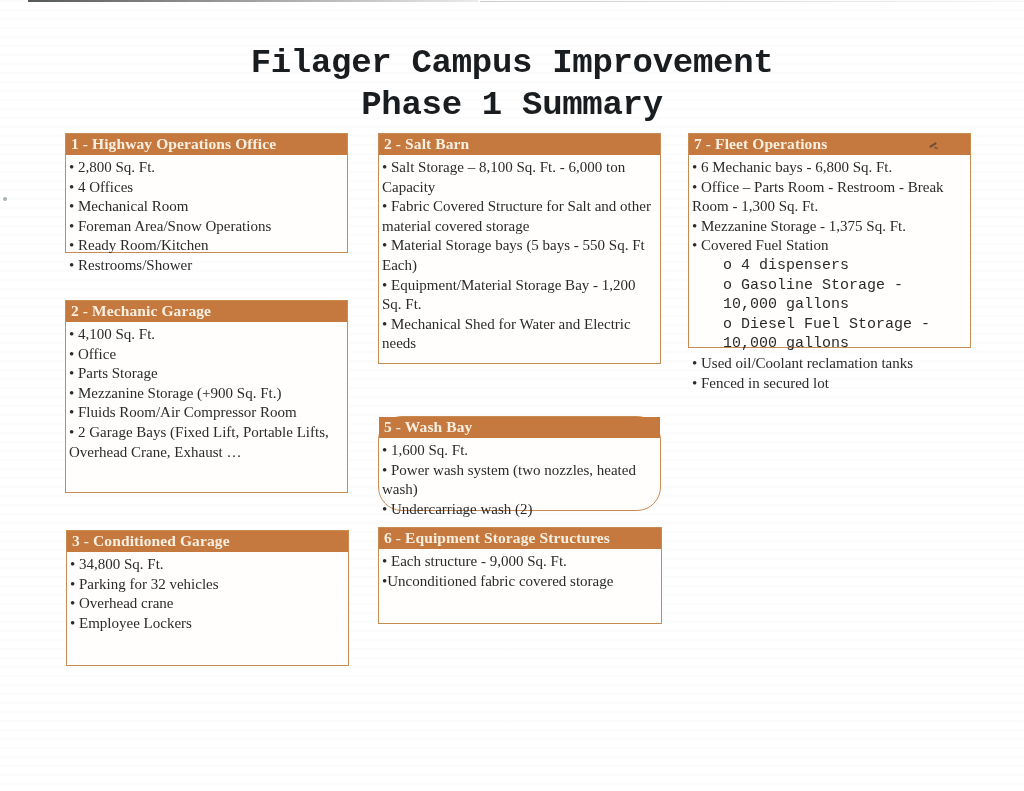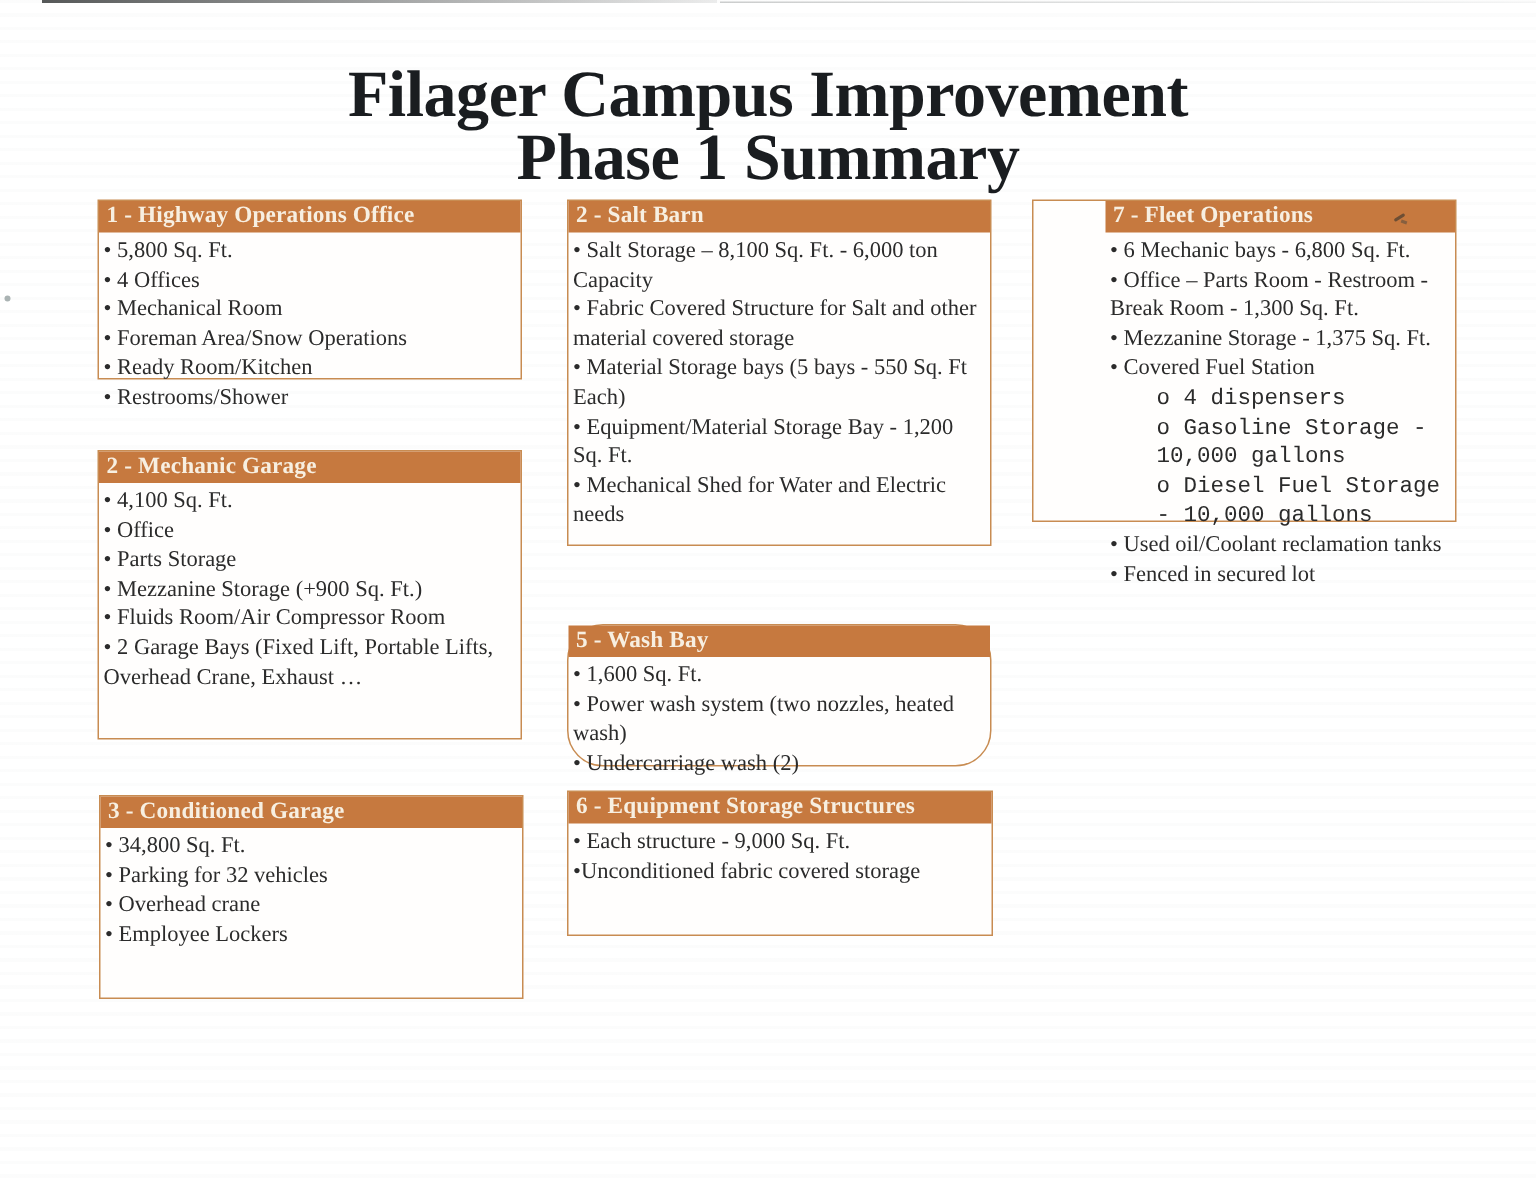--- a/index.html
+++ b/index.html
@@ -36,23 +36,23 @@
     opacity: 0.85;
   }
   .pen-mark2 {
     position: absolute; left: 934px; top: 147px; width: 4px; height: 2px;
     background: #6b5440; transform: rotate(20deg); opacity: 0.7;
   }
 
   .title {
     position: absolute; top: 42px; left: 0; width: 100%;
     text-align: center;
-    font-family: Liberation Serif, serif;
+    font-family: Liberation Mono, monospace;
     font-weight: bold;
-    font-size: 44px; line-height: 42px;
+    font-size: 34px; line-height: 42px;
     letter-spacing: -0.3px;
     color: var(--title-text, #1a1d20);
   }
 
   .box {
     position: absolute;
     box-sizing: border-box;
     border: 1px solid var(--box-border, #c88c52);
     background: #fffefd;
   }
@@ -73,40 +73,40 @@
   }
   .item { }
   .item.sub { padding-left: 31px; font-family: Liberation Mono, monospace; }
 
   .pos-1 { left: 65px;  top: 133px; width: 283px; height: 120px; }
   .pos-2 { left: 65px;  top: 300px; width: 283px; height: 193px; }
   .pos-3 { left: 66px;  top: 530px; width: 283px; height: 136px; }
   .pos-4 { left: 378px; top: 133px; width: 283px; height: 231px; }
   .pos-5 { left: 378px; top: 416px; width: 283px; height: 95px; border-radius: 24px;  }
   .pos-6 { left: 378px; top: 527px; width: 284px; height: 97px;  }
-  .pos-7 { left: 688px; top: 133px; width: 283px; height: 215px; padding-left: 48px; }
+  .pos-7 { left: 688px; top: 133px; width: 283px; height: 215px; }
 </style>
 </head>
 <body>
 
 <div class="page">
   <div class="scan-top-line"></div>
   <div class="scan-top-line2"></div>
   <div class="scan-dot"></div>
 
   <div class="title">
     <div>Filager Campus Improvement</div>
     <div>Phase 1 Summary</div>
   </div>
 
   <div id="boxes">
       <section class="box pos-1">
         <header class="box-header">1 - Highway Operations Office</header>
         <div class="box-body">
-          <div class="item">• 5,800 Sq. Ft.</div>
+          <div class="item">• 2,800 Sq. Ft.</div>
           <div class="item">• 4 Offices</div>
           <div class="item">• Mechanical Room</div>
           <div class="item">• Foreman Area/Snow Operations</div>
           <div class="item">• Ready Room/Kitchen</div>
           <div class="item">• Restrooms/Shower</div>
         </div>
       </section>
       <section class="box pos-2">
         <header class="box-header">2 - Mechanic Garage</header>
         <div class="box-body">

